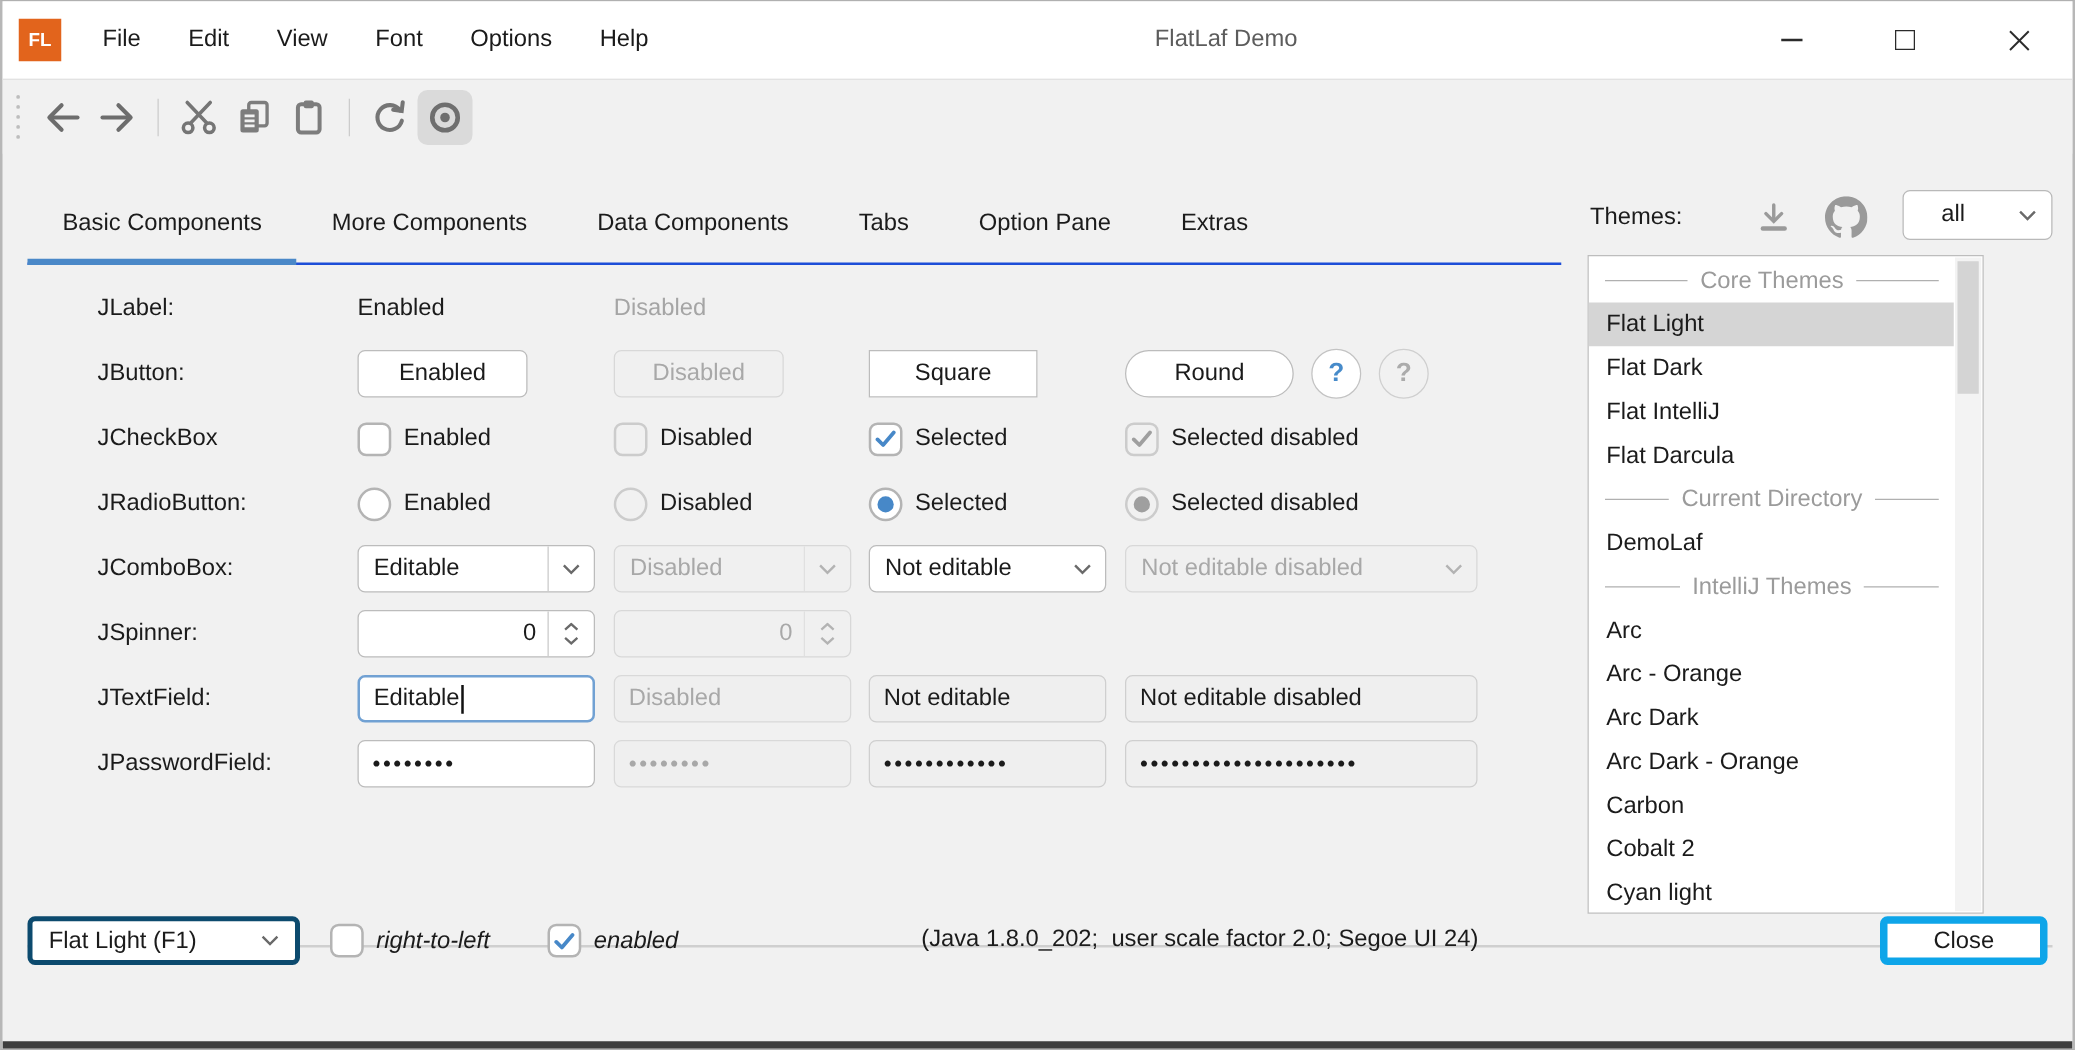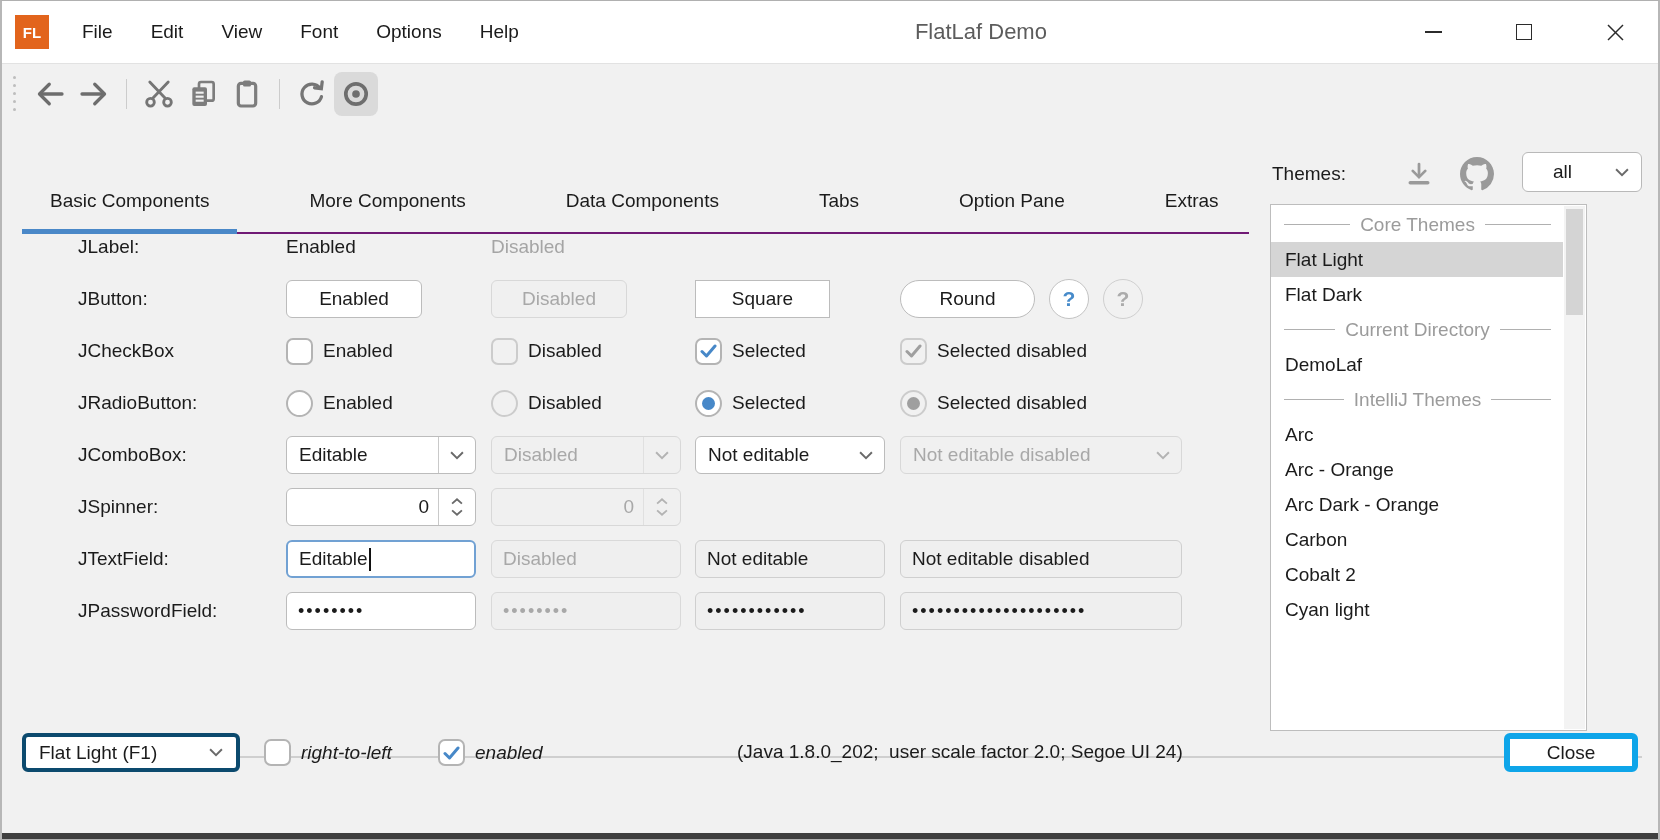--- a/index.html
+++ b/index.html
@@ -7,38 +7,38 @@
   .window { position:relative; width:1660px; height:840px; background:#f1f1f1; overflow:hidden;
             border:1px solid #b0b0b0; border-left:2px solid #b7b7b7; border-right:2px solid #b7b7b7; }
 
   
   .titlebar { position:absolute; left:0; top:0; width:100%; height:62px; background:#fff;
               display:flex; align-items:center; }
   .logo { width:34px; height:34px; margin-left:13px; background:#e2641c; color:#fff;
           font-weight:bold; font-size:15px; display:flex; align-items:center; justify-content:center; }
   .menubar { display:flex; height:100%; margin-left:14px; }
   .menu-item { padding:0 19px; font-size:19px; color:#1a1a1a; display:flex; align-items:center; cursor:default; }
-  .win-title { flex:1; text-align:center; font-size:22px; color:#5c5c5c; }
+  .win-title { flex:1; text-align:center; font-size:19px; color:#5c5c5c; }
   .win-controls { display:flex; align-items:center; gap:73px; margin-right:34px; }
   .wc { width:18px; height:18px; display:flex; align-items:center; justify-content:center; }
   .min-glyph { width:17px; height:2px; background:#2b2b2b; }
   .max-glyph { width:16px; height:16px; border:1.6px solid #2b2b2b; }
 
   
   .toolbar { position:absolute; left:0; top:62px; width:100%; height:60px; background:#f1f1f1;
              display:flex; align-items:center; border-top:1px solid #e2e2e2; }
   .grip { display:flex; flex-direction:column; gap:5px; margin:0 12px 0 11px; }
   .grip i { width:3px; height:3px; border-radius:50%; background:#bdbdbd; }
   .tbtn { width:44px; height:44px; display:flex; align-items:center; justify-content:center; border-radius:8px; }
   .tbtn.toggled { background:#dadada; }
   .tsep { width:1px; height:30px; background:#cccccc; margin:0 10px; }
 
   
-  .tabstrip { position:absolute; left:20px; top:168px; width:1227px; height:65px;
-              display:flex; border-bottom:2px solid #701a75;gap:44px; }
+  .tabstrip { position:absolute; left:20px; top:146px; width:1227px; height:65px;
+              display:flex; border-bottom:2px solid #1d4ed8; }
   .tab { position:relative; padding:0 28px; font-size:19px; color:#1b1b1b;
          display:flex; align-items:center; }
   .tab.active::after { content:""; position:absolute; left:0; right:0; bottom:-2px; height:5px; background:#4a88c8; }
 
   
   .themes-label { position:absolute; left:1270px; top:162px; font-size:19px; color:#1b1b1b; }
   .dl-icon { position:absolute; left:1402px; top:158px; }
   .gh-icon { position:absolute; left:1458px; top:156px; }
   .all-combo { position:absolute; left:1520px; top:151px; width:120px; height:40px; background:#fff;
                border:1px solid #b9b9b9; border-radius:6px; display:flex; align-items:center; }
@@ -253,33 +253,36 @@
 
   <div class="themes-list">
     <div class="tl-rows">
       <div class="tl-sep">
           <span class="sl"></span>
           <span class="st">Core Themes</span>
           <span class="sl"></span>
         </div>
       <div class="tl-item selected">Flat Light</div>
       <div class="tl-item">Flat Dark</div>
+      <div class="tl-item">Flat IntelliJ</div>
+      <div class="tl-item">Flat Darcula</div>
       <div class="tl-sep">
           <span class="sl"></span>
           <span class="st">Current Directory</span>
           <span class="sl"></span>
         </div>
       <div class="tl-item">DemoLaf</div>
       <div class="tl-sep">
           <span class="sl"></span>
           <span class="st">IntelliJ Themes</span>
           <span class="sl"></span>
         </div>
       <div class="tl-item">Arc</div>
       <div class="tl-item">Arc - Orange</div>
+      <div class="tl-item">Arc Dark</div>
       <div class="tl-item">Arc Dark - Orange</div>
       <div class="tl-item">Carbon</div>
       <div class="tl-item">Cobalt 2</div>
       <div class="tl-item">Cyan light</div>
     </div>
     <div class="sbtrack">
         <div class="sbthumb"></div>
       </div>
   </div>
 

